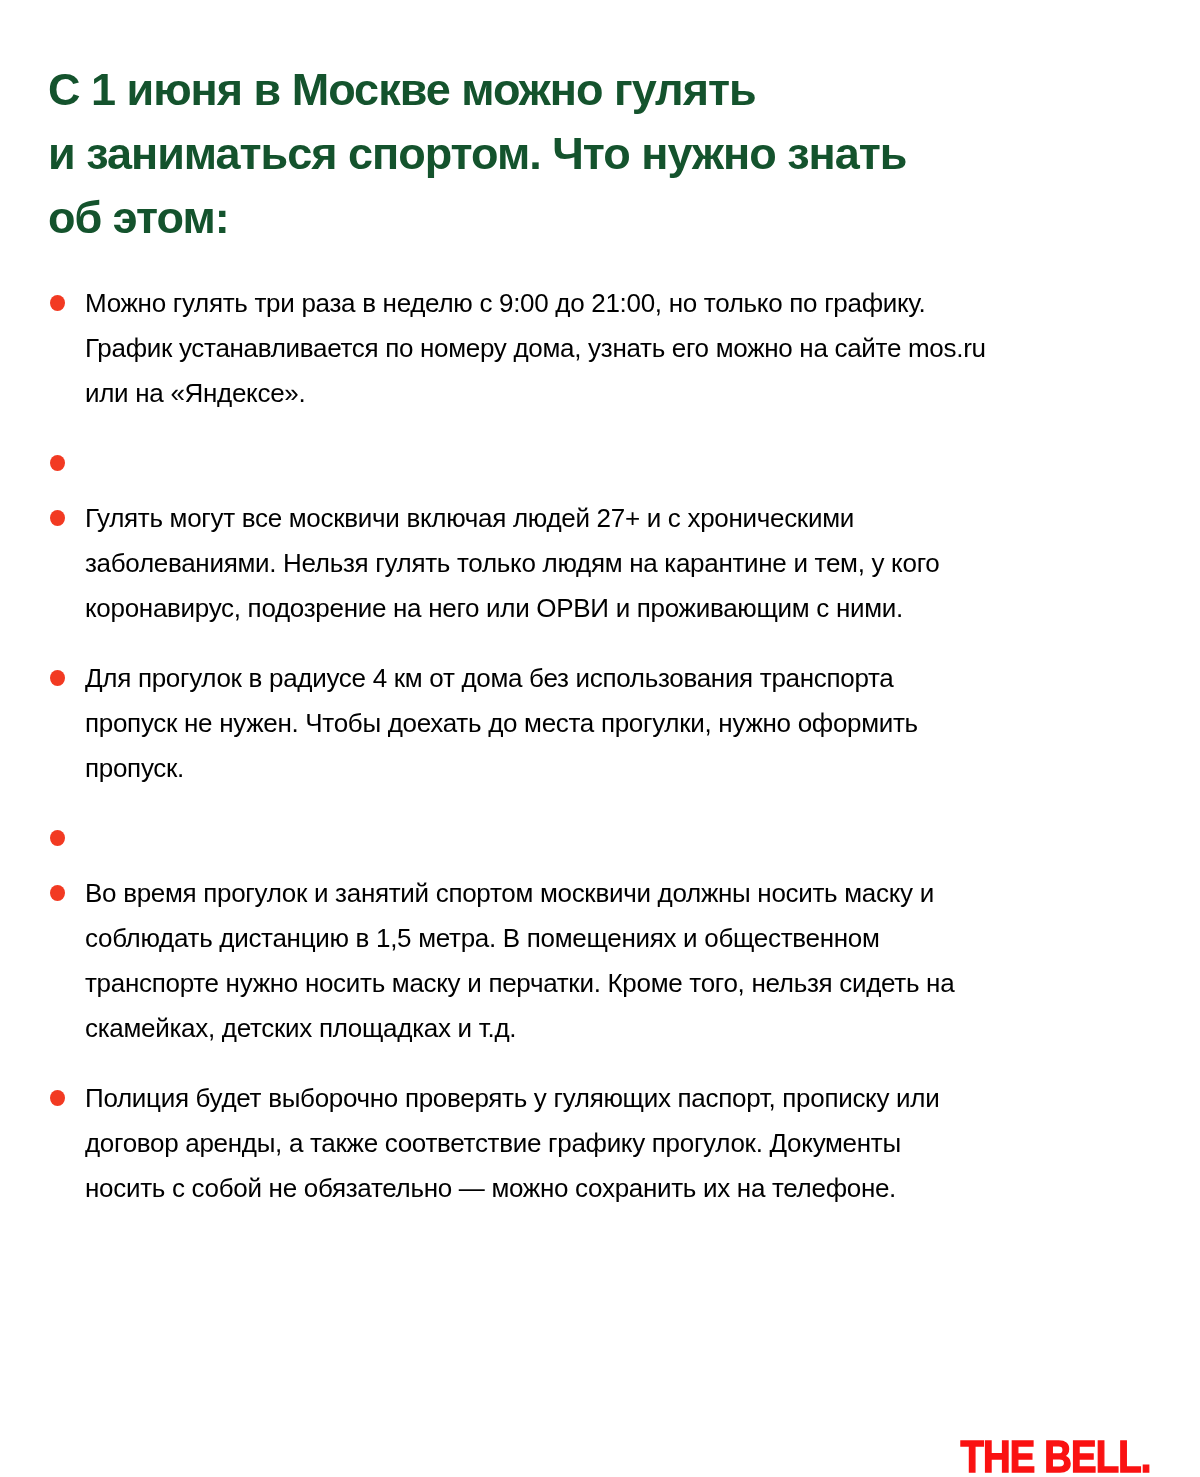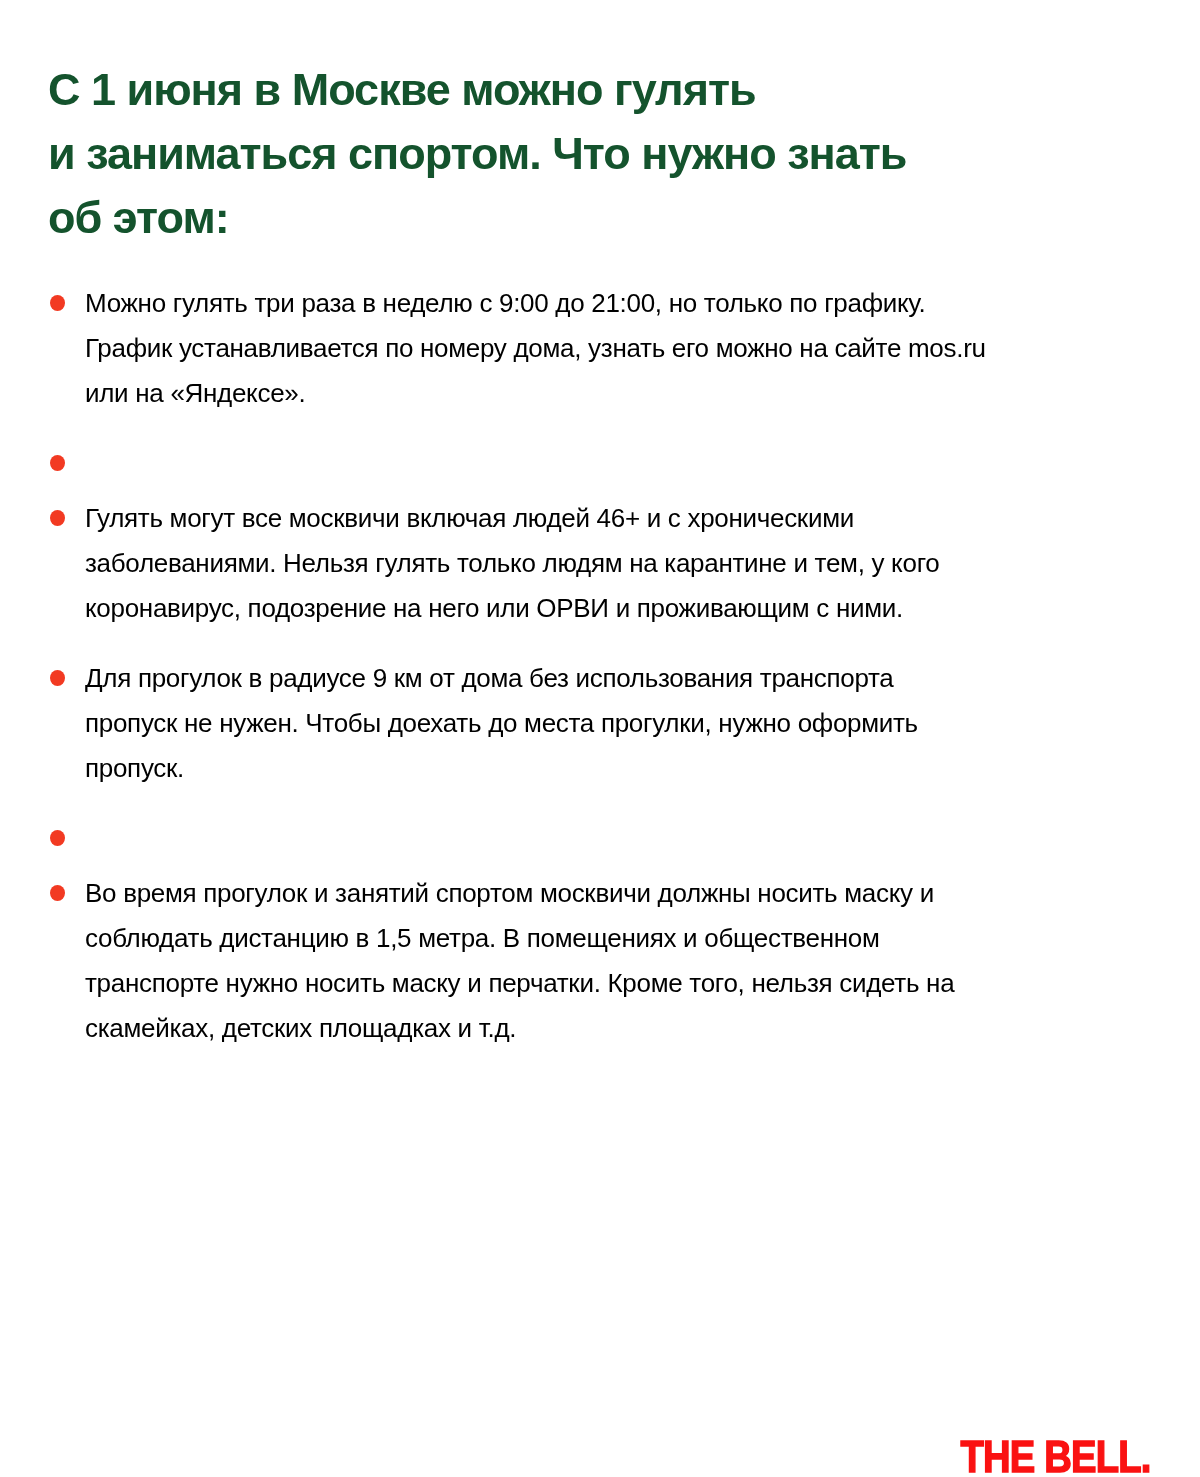--- a/index.html
+++ b/index.html
@@ -83,42 +83,48 @@
 График устанавливается по номеру дома, узнать его можно на сайте mos.ru
 или на «Яндексе».</span>
     </li>
 
     <li class="bullet">
       <span class="dot"></span>
     </li>
 
     <li class="bullet">
       <span class="dot"></span>
-      <span class="bullet-text">Гулять могут все москвичи включая людей 46+ и с хроническими
+      <span class="bullet-text">Гулять могут все москвичи включая людей 27+ и с хроническими
 заболеваниями. Нельзя гулять только людям на карантине и тем, у кого
 коронавирус, подозрение на него или ОРВИ и проживающим с ними.</span>
     </li>
 
     <li class="bullet">
       <span class="dot"></span>
-      <span class="bullet-text">Для прогулок в радиусе 9 км от дома без использования транспорта
+      <span class="bullet-text">Для прогулок в радиусе 4 км от дома без использования транспорта
 пропуск не нужен. Чтобы доехать до места прогулки, нужно оформить
 пропуск.</span>
     </li>
 
     <li class="bullet">
       <span class="dot"></span>
     </li>
 
     <li class="bullet">
       <span class="dot"></span>
       <span class="bullet-text">Во время прогулок и занятий спортом москвичи должны носить маску и
 соблюдать дистанцию в 1,5 метра. В помещениях и общественном
 транспорте нужно носить маску и перчатки. Кроме того, нельзя сидеть на
 скамейках, детских площадках и т.д.</span>
     </li>
 
+    <li class="bullet">
+      <span class="dot"></span>
+      <span class="bullet-text">Полиция будет выборочно проверять у гуляющих паспорт, прописку или
+договор аренды, а также соответствие графику прогулок. Документы
+носить с собой не обязательно — можно сохранить их на телефоне.</span>
+    </li>
 
   </ul>
 
   <div class="logo">THE BELL.</div>
 
 </div>
 
 </body></html>

